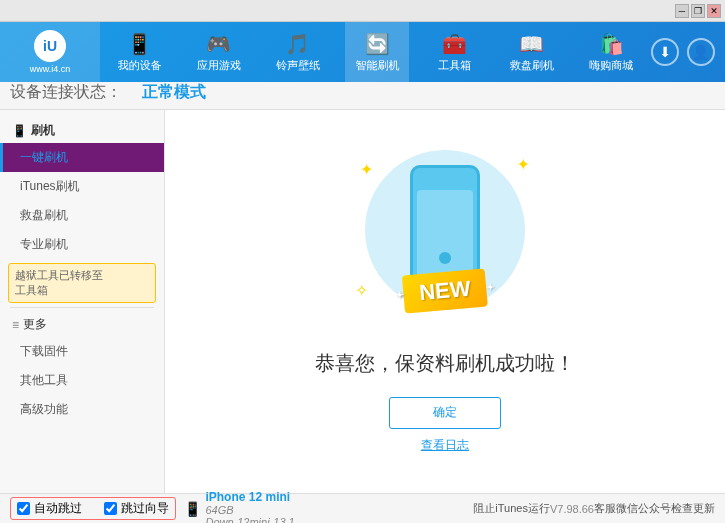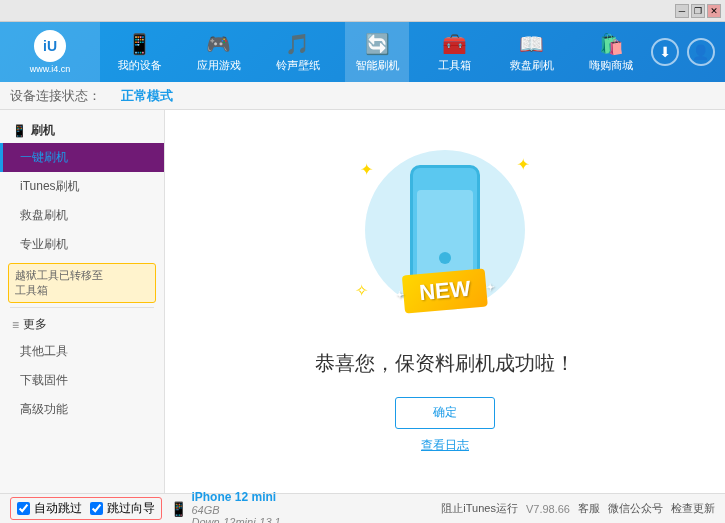--- a/index.html
+++ b/index.html
@@ -90,23 +90,22 @@
       cursor: pointer;
       font-size: 14px;
     }
 
     
     .status-bar {
       height: 28px;
       background: #f5f5f5;
       border-bottom: 1px solid #ddd;
       display: flex;
-      align-items: center;
       padding: 0 10px;
-      font-size: 13px;
+      font-size: 16px;
       color: #333;
     }
     .status-label { color: #666; }
     .status-value { color: #1a9be8; font-weight: bold; margin-left: 20px; }
 
     
     .main-layout {
       display: flex;
       height: calc(523px - 22px - 60px - 28px - 30px);
     }
@@ -251,21 +250,21 @@
     }
 
     .success-text {
       font-size: 20px;
       color: #333;
       margin-bottom: 20px;
       font-weight: 500;
     }
 
     .confirm-btn {
-      width: 100px;
+      width: 112px;
       height: 32px;
       border: 1px solid #1a9be8;
       background: white;
       color: #1a9be8;
       border-radius: 3px;
       cursor: pointer;
       font-size: 12px;
       margin-bottom: 8px;
     }
 
@@ -288,30 +287,30 @@
     }
     .bottom-left { display: flex; align-items: center; gap: 8px; }
     .checkbox-group { display: flex; align-items: center; gap: 4px; cursor: pointer; }
     .checkbox-group input { cursor: pointer; }
     .device-info { display: flex; flex-direction: column; }
     .device-name { color: #1a9be8; font-weight: bold; font-size: 12px; }
     .device-detail { color: #888; font-size: 11px; font-style: italic; }
     .device-row { display: flex; align-items: center; gap: 4px; }
     .phone-icon-small { color: #1a9be8; font-size: 14px; }
 
-    .bottom-right { display: flex; align-items: center; gap: 8px; font-size: 11px; color: #888; }
+    .bottom-right { display: flex; align-items: center; gap: 0; font-size: 11px; color: #888; }
     .bottom-action { cursor: pointer; color: #555; }
 
     
     .checkbox-area {
       border: 1px solid #ff6b6b;
       border-radius: 3px;
       padding: 2px 6px;
       display: flex;
-      gap: 8px;
+      gap: 22px;
     }
   </style>
 </head>
 <body>
 
 <div class="title-bar">
   <div class="title-bar-buttons">
     <div class="title-btn">─</div>
     <div class="title-btn">❐</div>
     <div class="title-btn" style="background:#e8a0a0;">✕</div>
@@ -386,24 +385,24 @@
     <div class="sidebar-info-box">
       <div>越狱工具已转移至</div>
       <div>工具箱</div>
     </div>
     <div class="sidebar-divider"></div>
     <div class="sidebar-more-title">
       <span class="three-lines">≡ </span>
       <span>更多</span>
     </div>
     <div class="sidebar-item">
+      <span>下载固件</span>
+    </div>
+    <div class="sidebar-item">
       <span>其他工具</span>
-    </div>
-    <div class="sidebar-item">
-      <span>下载固件</span>
     </div>
     <div class="sidebar-item">
       <span>高级功能</span>
     </div>
   </div>
 
   <div class="content">
     <div class="phone-illustration">
       <div class="phone-bg-circle"></div>
       <div class="phone-shape">

